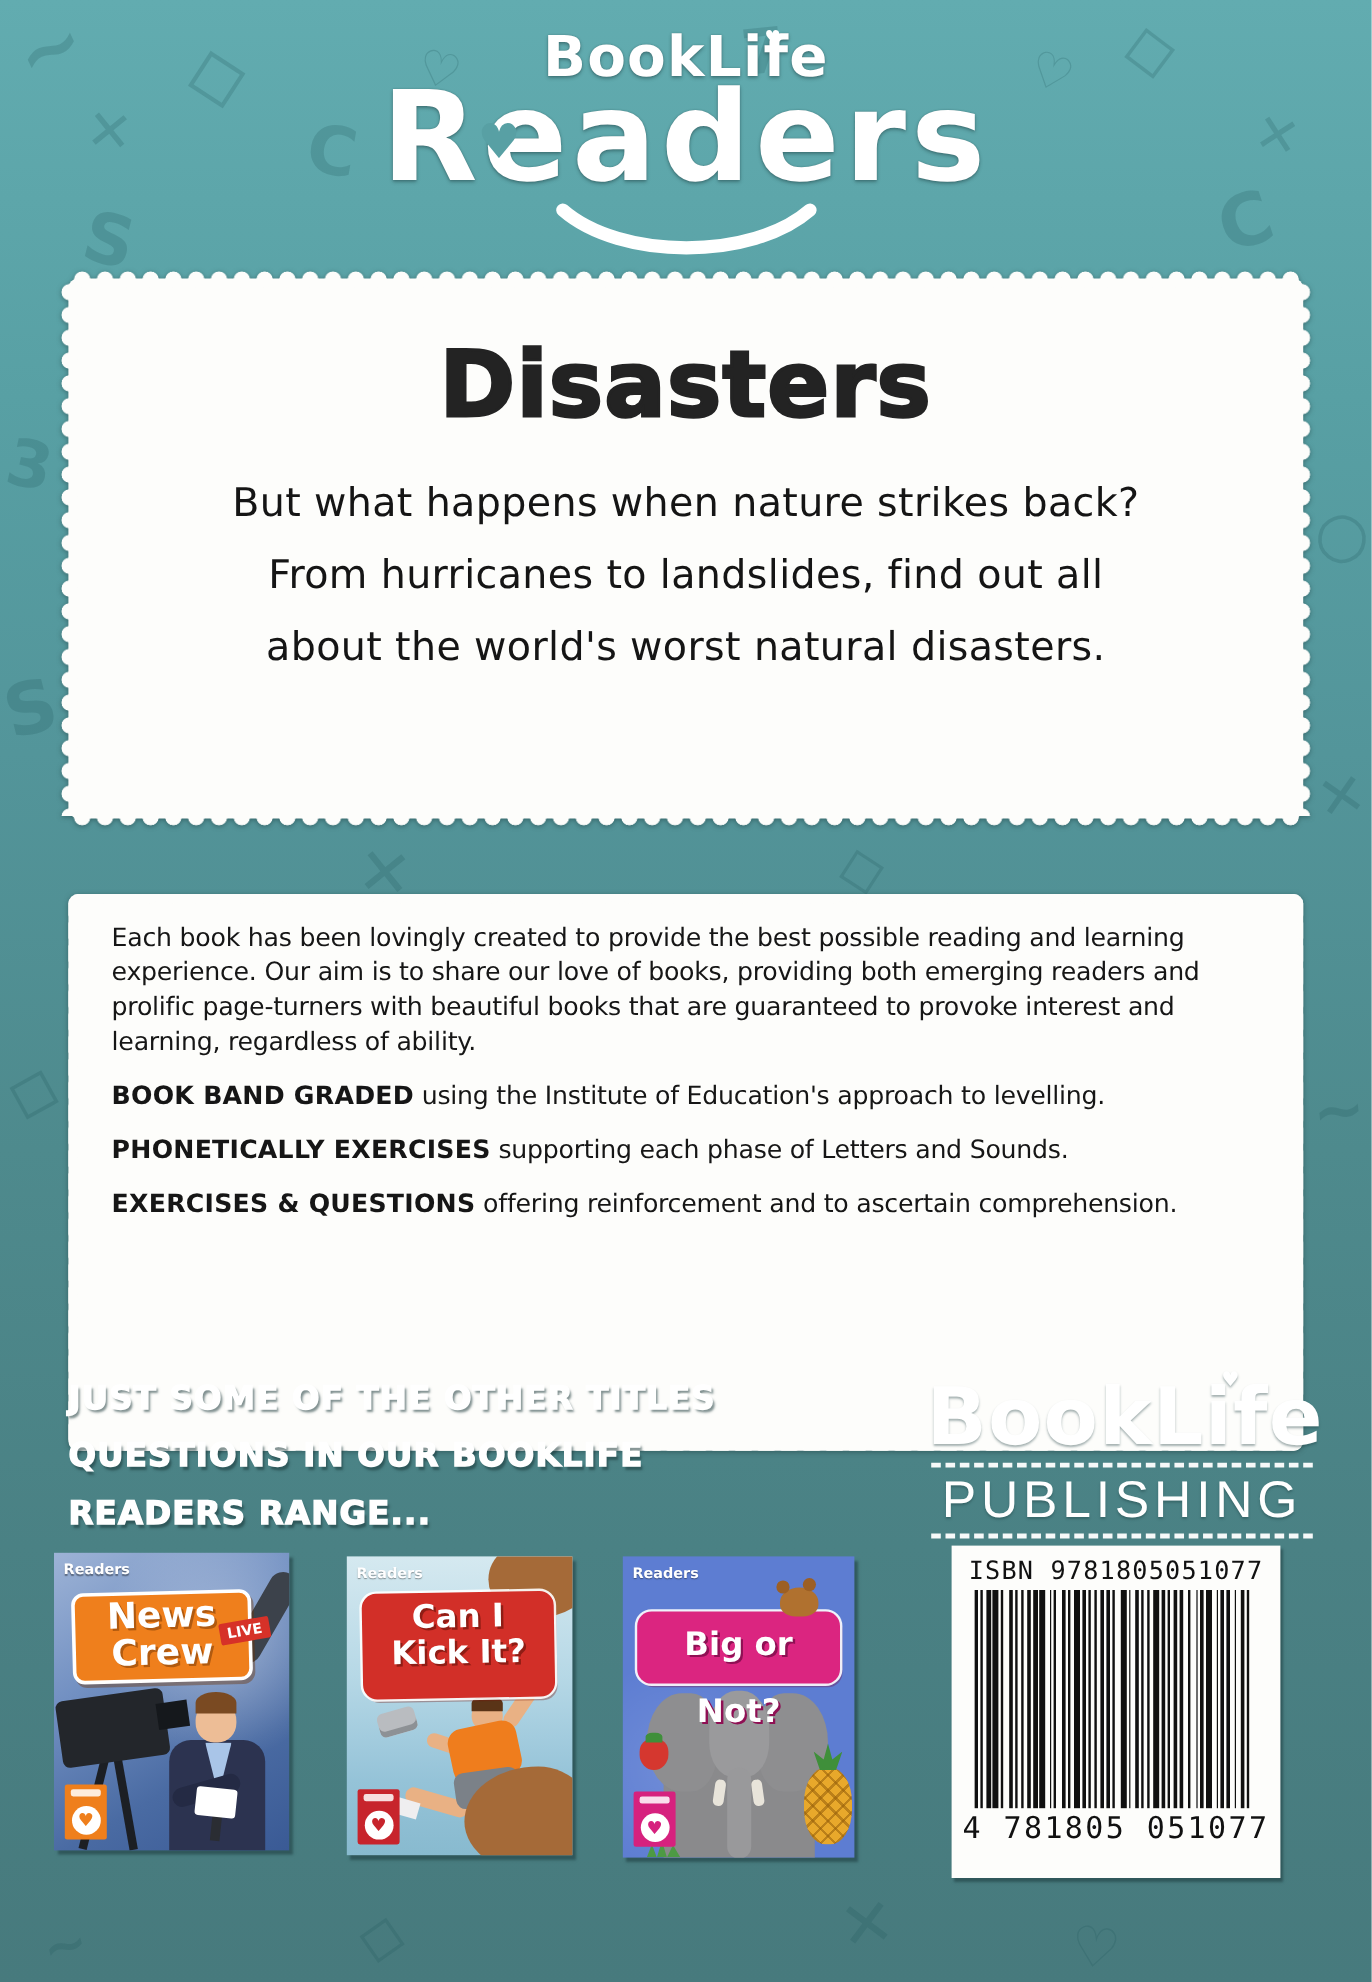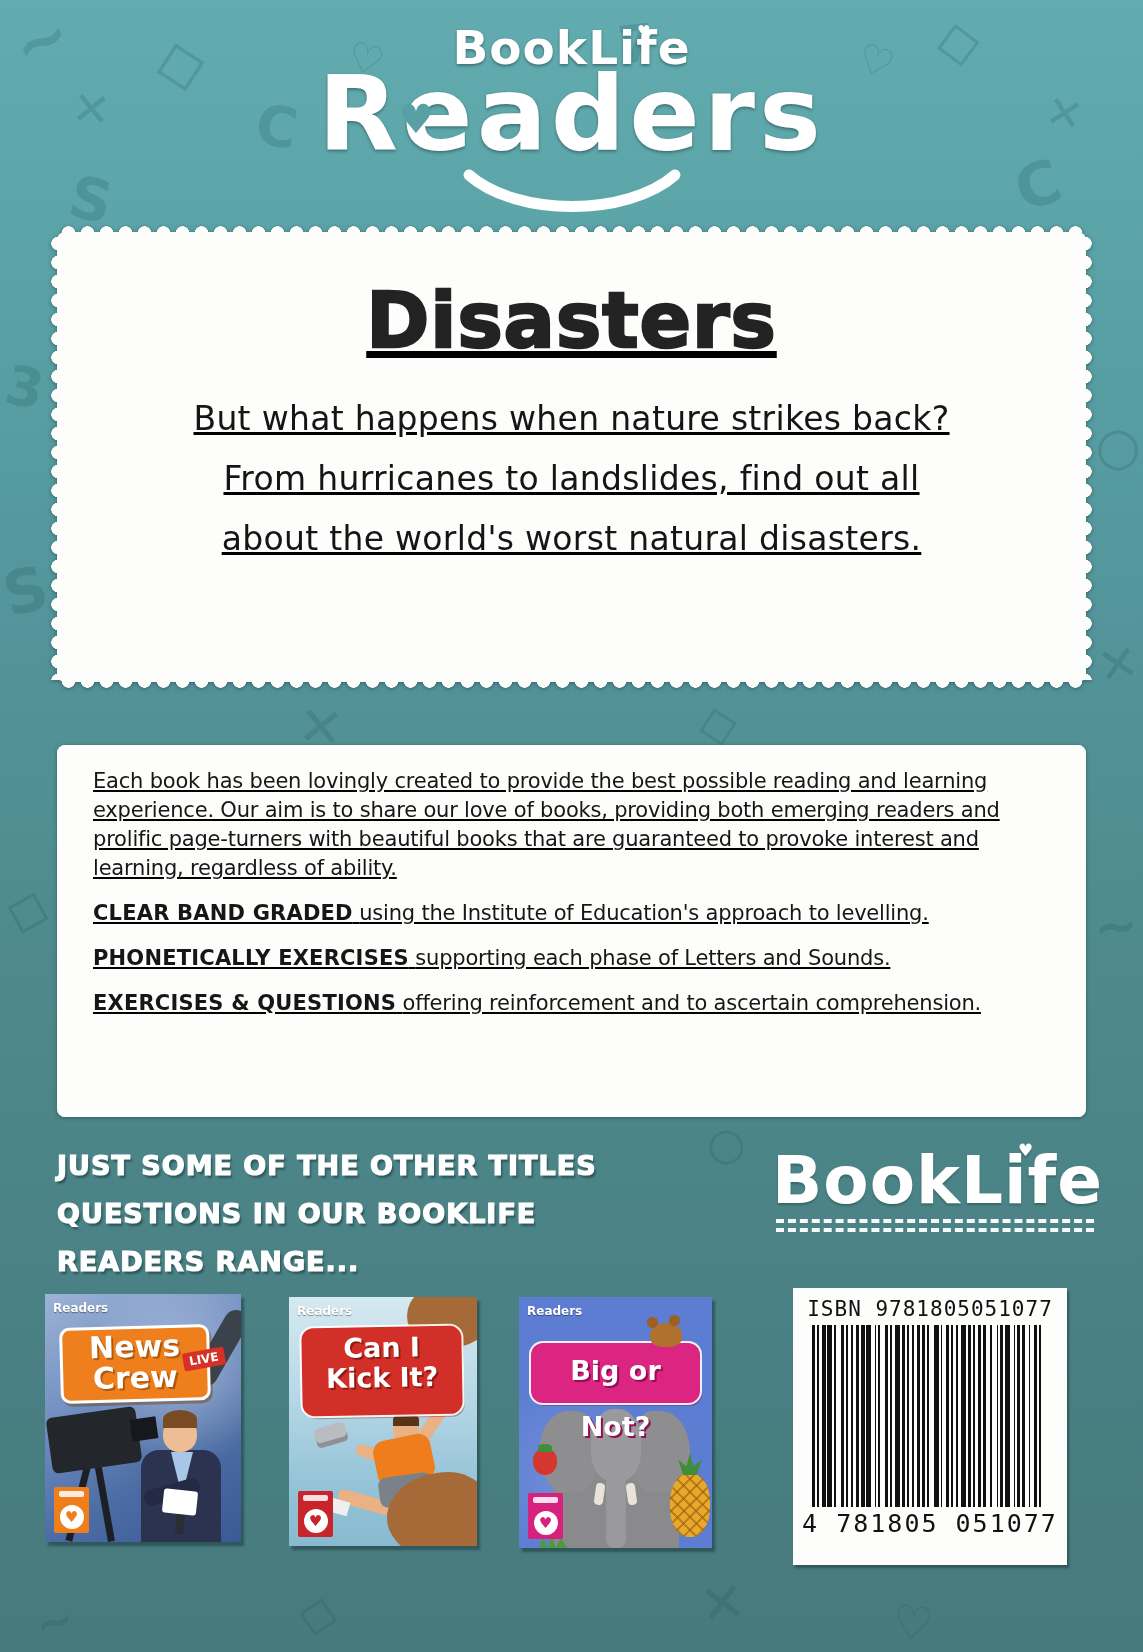--- a/index.html
+++ b/index.html
@@ -15,33 +15,33 @@
   .logo{position:absolute;top:24px;left:0;width:100%;text-align:center;color:#fff;
         text-shadow:0 2px 3px rgba(28,60,63,.45),0 0 1px rgba(28,60,63,.5);}
   .logo-top{font-size:47px;font-weight:700;letter-spacing:1px;line-height:1;}
   .logo-main{font-size:104px;font-weight:700;letter-spacing:4px;line-height:.92;margin-top:-4px;}
   .logo-heart{position:absolute;left:398px;top:96px;font-size:40px;color:#58a0a4;text-shadow:none;}
   .logo-heart-top{position:absolute;left:637px;top:22px;font-size:15px;color:#fff;text-shadow:none;}
   .smile{display:block;margin:2px auto 0;}
 
   
   .stamp-panel{position:absolute;left:57px;width:1029px;background:#fdfdfb;border-radius:8px;
-               filter:drop-shadow(0 1px 2px rgba(25,55,58,.5));text-decoration:underline;}
+               filter:drop-shadow(0 1px 2px rgba(25,55,58,.5));}
   .sc{position:absolute;pointer-events:none;}
   .sc-top,.sc-bottom{left:2px;right:2px;height:16px;background-image:radial-gradient(circle at 50% 50%,#fdfdfb 0 6.5px,transparent 7px);background-size:19px 16px;background-repeat:repeat-x;}
   .sc-top{top:-7px;} .sc-bottom{bottom:-7px;}
   .sc-left,.sc-right{top:2px;bottom:2px;width:16px;background-image:radial-gradient(circle at 50% 50%,#fdfdfb 0 6.5px,transparent 7px);background-size:16px 19px;background-repeat:repeat-y;}
   .sc-left{left:-7px;} .sc-right{right:-7px;}
 
   #panel-title{top:232px;height:450px;}
   .book-title{margin:44px 0 0;text-align:center;font-size:76px;font-weight:800;color:#232323;
               -webkit-text-stroke:2.5px #232323;letter-spacing:1px;}
   .blurb{margin-top:24px;text-align:center;font-size:33px;line-height:60px;color:#151515;letter-spacing:.3px;}
 
-  #panel-info{top:745px;height:372px;padding:22px 36px 0;box-sizing:border-box;overflow:hidden;}
+  #panel-info{top:745px;height:464px;padding:22px 36px 0;box-sizing:border-box;overflow:hidden;}
   .intro{margin:0;font-size:21px;line-height:29px;color:#161616;letter-spacing:-.2px;}
   .feature{margin:16px 0 0;font-size:21px;line-height:29px;color:#161616;letter-spacing:-.2px;}
   .feature b{font-weight:800;letter-spacing:.2px;}
 
   
   .other-heading{position:absolute;left:57px;top:1142px;width:660px;color:#fff;font-size:27px;
                  line-height:48px;font-weight:800;letter-spacing:1px;-webkit-text-stroke:1.2px #fff;
                  text-shadow:2px 3px 2px rgba(23,52,55,.55);}
 
   .publisher{position:absolute;left:772px;top:1148px;width:326px;text-align:center;color:#fff;
@@ -142,34 +142,35 @@
     <div>about the world's worst natural disasters.</div>
   </div>
 </div>
 
 <div class="stamp-panel" id="panel-info">
   <i class="sc sc-top"></i>
     <i class="sc sc-bottom"></i>
     <i class="sc sc-left"></i>
     <i class="sc sc-right"></i>
   <p class="intro">Each book has been lovingly created to provide the best possible reading and learning experience. Our aim is to share our love of books, providing both emerging readers and prolific page-turners with beautiful books that are guaranteed to provoke interest and learning, regardless of ability.</p>
-  <p class="feature"><b>CLEAR BAND GRADED</b> <span>using the Institute of Education's approach to levelling.</span></p>
+  <p class="feature"><b>BOOK BAND GRADED</b> <span>using the Institute of Education's approach to levelling.</span></p>
   <p class="feature"><b>PHONETICALLY EXERCISES</b> <span>supporting each phase of Letters and Sounds.</span></p>
   <p class="feature"><b>EXERCISES &amp; QUESTIONS</b> <span>offering reinforcement and to ascertain comprehension.</span></p>
 </div>
 
 <div class="other-heading">
   <div>JUST SOME OF THE OTHER TITLES</div>
   <div>QUESTIONS IN OUR BOOKLIFE</div>
   <div>READERS RANGE...</div>
 </div>
 
 <div class="publisher">
   <div class="pub-name"><span class="pub-heart">♥</span>BookLife</div>
   <div class="dash"></div>
+  <div class="pub-sub">PUBLISHING</div>
   <div class="dash"></div>
 </div>
 
 <div class="isbn-box">
   <div class="isbn-label">ISBN 9781805051077</div>
   <div class="bars" id="barcode-bars">
       <span class="bar" style="width: 3.4px; margin-right: 1.7px;"></span>
       <span class="bar" style="width: 1.7px; margin-right: 3.4px;"></span>
       <span class="bar" style="width: 3.4px; margin-right: 1.7px;"></span>
       <span class="bar" style="width: 5.1px; margin-right: 1.7px;"></span>

